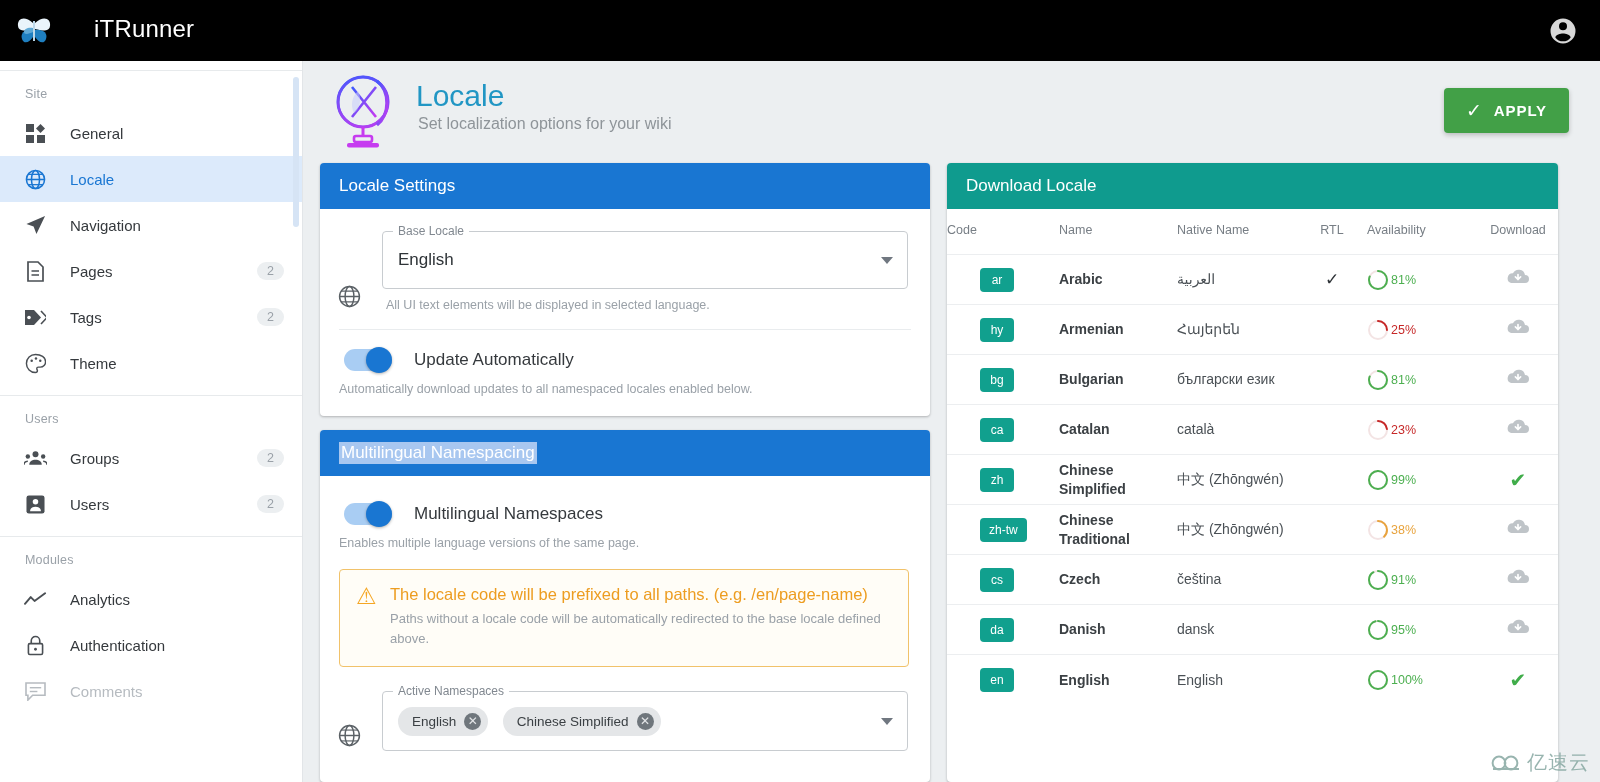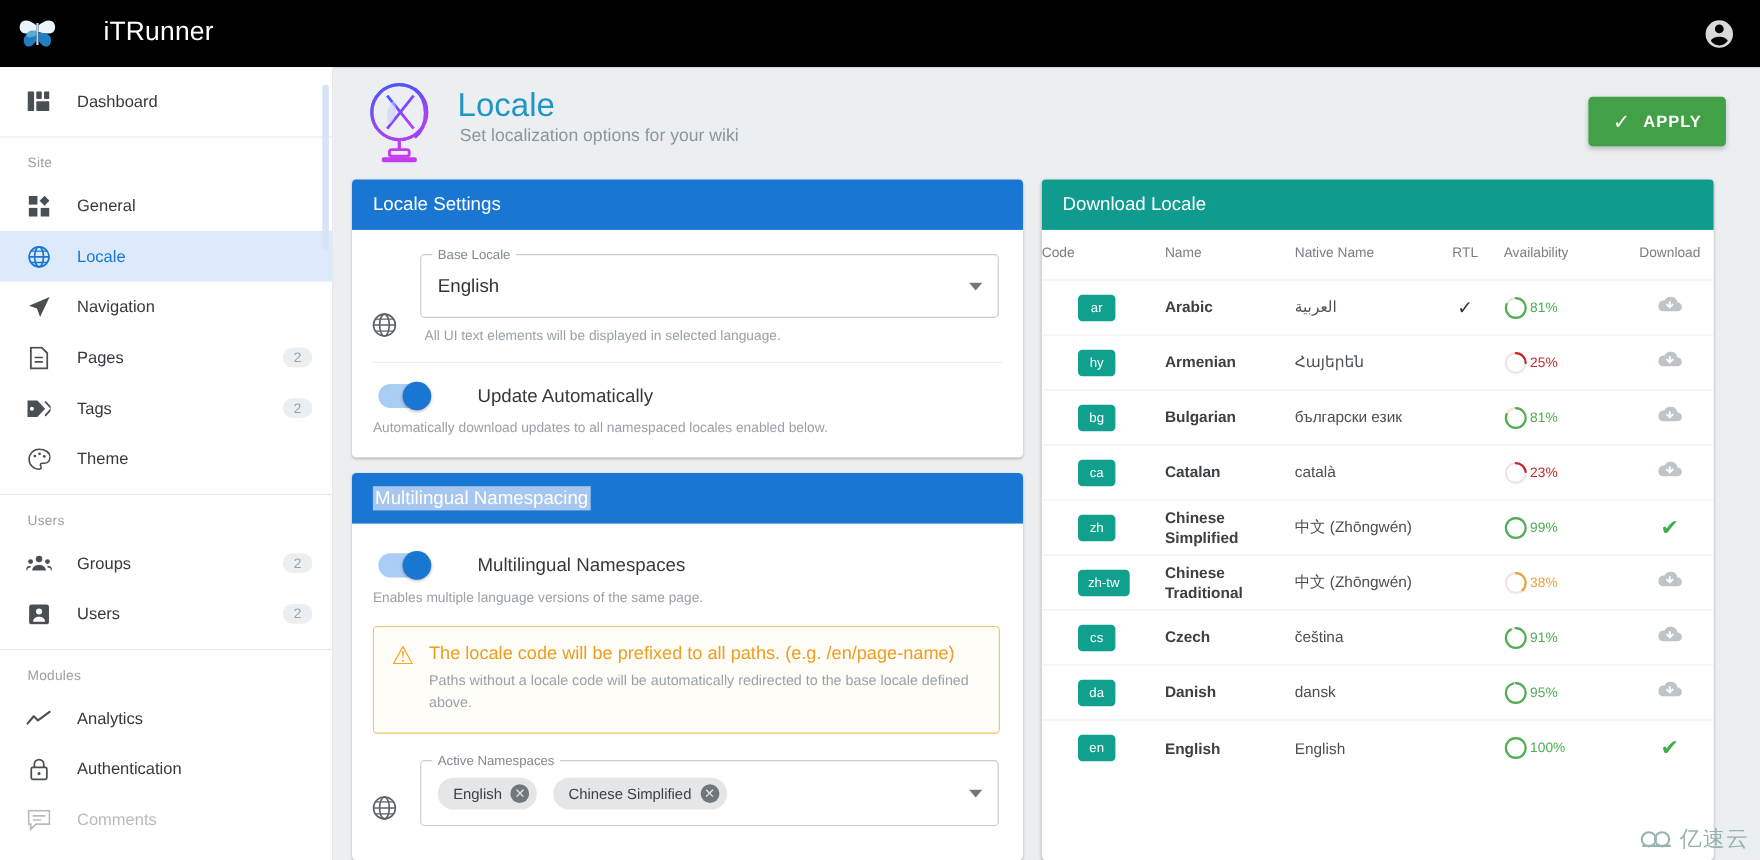--- a/index.html
+++ b/index.html
@@ -110,21 +110,21 @@
     padding: 0 5px; font-size: 12px; color: #818890;
   }
   .f-val { font-size: 17px; color: #2f3438; flex: 1 1 auto; }
   .caret {
     width: 0; height: 0; border-left: 6px solid transparent;
     border-right: 6px solid transparent; border-top: 7px solid #707780;
   }
   .f-hint { font-size: 12.5px; color: #9aa1a8; margin: 9px 0 0 4px; }
   .divider { height: 1px; background: #e9ecee; margin: 17px 19px 0 19px; }
   
-  .tg-row { display: flex; align-items: center; padding: 19px 0 0 24px; gap: 20px; }
+  .tg-row { display: flex; align-items: center; padding: 19px 0 0 24px; }
   .toggle {
     width: 48px; height: 22px; border-radius: 11px; background: #a9cdf3;
     position: relative; cursor: pointer; flex: 0 0 48px;
   }
   .toggle .knob {
     position: absolute; right: 0; top: -2px; width: 26px; height: 26px;
     border-radius: 50%; background: #1976d2; box-shadow: 0 1px 3px rgba(0,0,0,.3);
   }
   .tg-label { margin-left: 22px; font-size: 17px; color: #35393d; }
   .tg-hint { font-size: 12.5px; color: #9aa1a8; padding: 11px 0 0 19px; }
@@ -197,31 +197,20 @@
       <path d="M17 13 C12 12 8 14 8 17 C8 20 13 19 17 17 Z" fill="#5fa9d6"></path>
     </svg>
     <span id="brand-name">iTRunner</span>
   </div>
   <svg id="account-btn" viewBox="0 0 24 24">
     <path fill="#d8d8d8" d="M12 2a10 10 0 100 20 10 10 0 000-20zm0 3a3.2 3.2 0 110 6.4A3.2 3.2 0 0112 5zm0 15.2a7.6 7.6 0 01-6.1-3.1c.05-2 4.06-3.1 6.1-3.1s6.05 1.1 6.1 3.1A7.6 7.6 0 0112 20.2z"></path>
   </svg>
 </div>
 
 <div id="sidebar">
-  <div class="nav-item" style="margin-top:8px">
-    <span class="nav-ico">
-      <svg width="20" height="18" viewBox="0 0 20 18">
-          <rect x="0" y="0" width="6" height="18" rx="1" fill="currentColor"></rect>
-          <rect x="8" y="0" width="5" height="7" rx="1" fill="currentColor"></rect>
-          <rect x="15" y="0" width="5" height="7" rx="1" fill="currentColor"></rect>
-          <rect x="8" y="9" width="12" height="9" rx="1" fill="currentColor"></rect>
-        </svg>
-    </span>
-    <span class="nav-label">Dashboard</span>
-  </div>
   <div class="nav-sep"></div>
 
   <div class="nav-head">Site</div>
   <div class="nav-item">
     <span class="nav-ico">
       <svg width="19" height="19" viewBox="0 0 19 19">
           <rect x="0" y="0" width="8" height="8" fill="currentColor"></rect>
           <path d="M14.5 0 L19 4.5 L14.5 9 L10 4.5 Z" fill="currentColor"></path>
           <rect x="0" y="11" width="8" height="8" fill="currentColor"></rect>
           <rect x="11" y="11" width="8" height="8" fill="currentColor"></rect>

